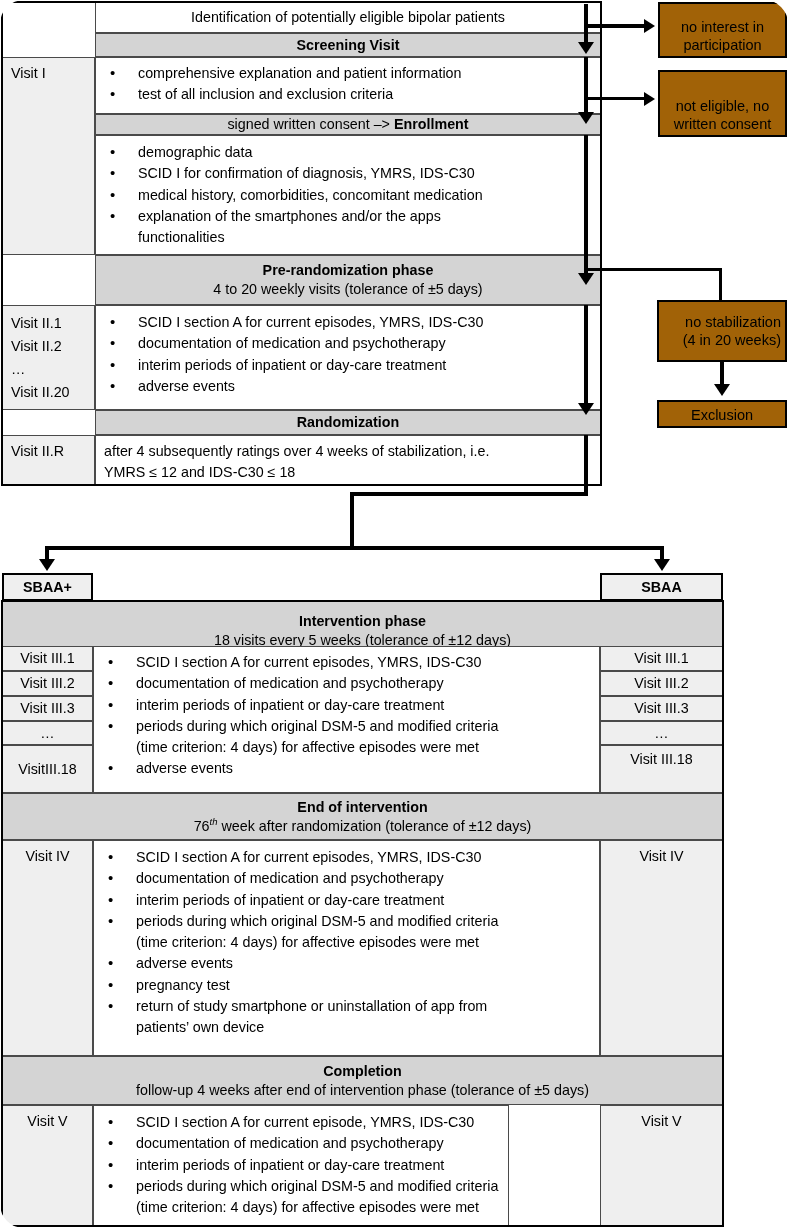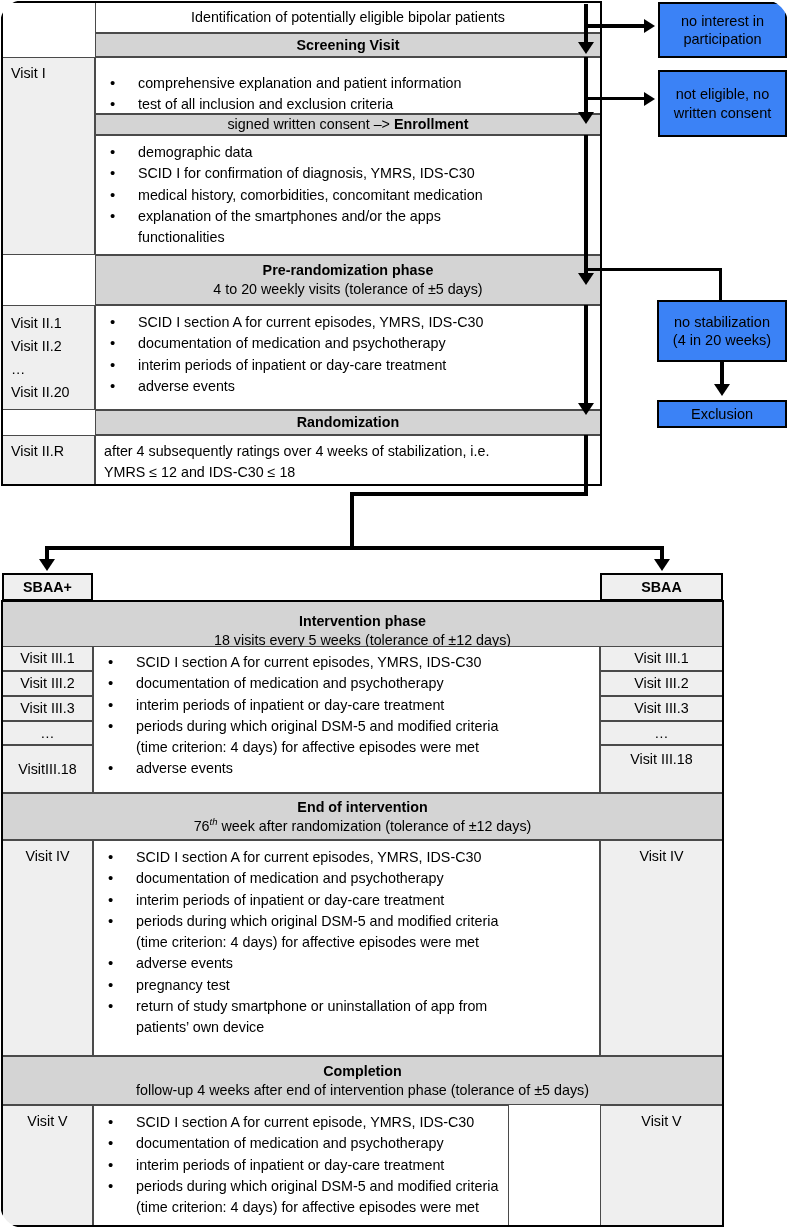--- a/index.html
+++ b/index.html
@@ -16,23 +16,23 @@
     width: 788px;
     height: 1228px;
     background: #ffffff;
     overflow: hidden;
     border-radius: 24px;
   }
   
   .box {
     position: absolute;
     border: 2px solid #000;
-    background: #3b82f6;
+    background: #a16207;
     display: flex;
-    align-items: center;
+    align-items: flex-end;
     justify-content: center;
     text-align: center;
     font-size: 14.5px;
     line-height: 1.25;
     padding: 2px 4px;
   }
   .cell {
     position: absolute;
     border: 1px solid #4a4a4a;
     display: flex;
@@ -115,21 +115,21 @@
   </div>
 
   <div class="cell grey center bold" style="left:95px; top:33px; width:506px; height:24px;">
     <span style="width:100%; text-align:center;">Screening Visit</span>
   </div>
 
   <div class="cell light" style="left:2px; top:57px; width:93px; height:198px; padding-left:8px; align-items:flex-start; padding-top:6px;">
     <span>Visit I</span>
   </div>
 
-  <div class="cell topal" style="left:95px; top:57px; width:506px; height:57px; padding-top:15px;">
+  <div class="cell topal" style="left:95px; top:57px; width:506px; height:57px; padding-top:5px;">
     <ul class="bl">
       <li>comprehensive explanation and patient information</li>
       <li>test of all inclusion and exclusion criteria</li>
     </ul>
   </div>
 
   <div class="cell grey center" style="left:95px; top:114px; width:506px; height:21px;">
     <span style="width:100%; text-align:center;">
       <span>signed written consent –&gt; </span><b>Enrollment</b>
     </span>

